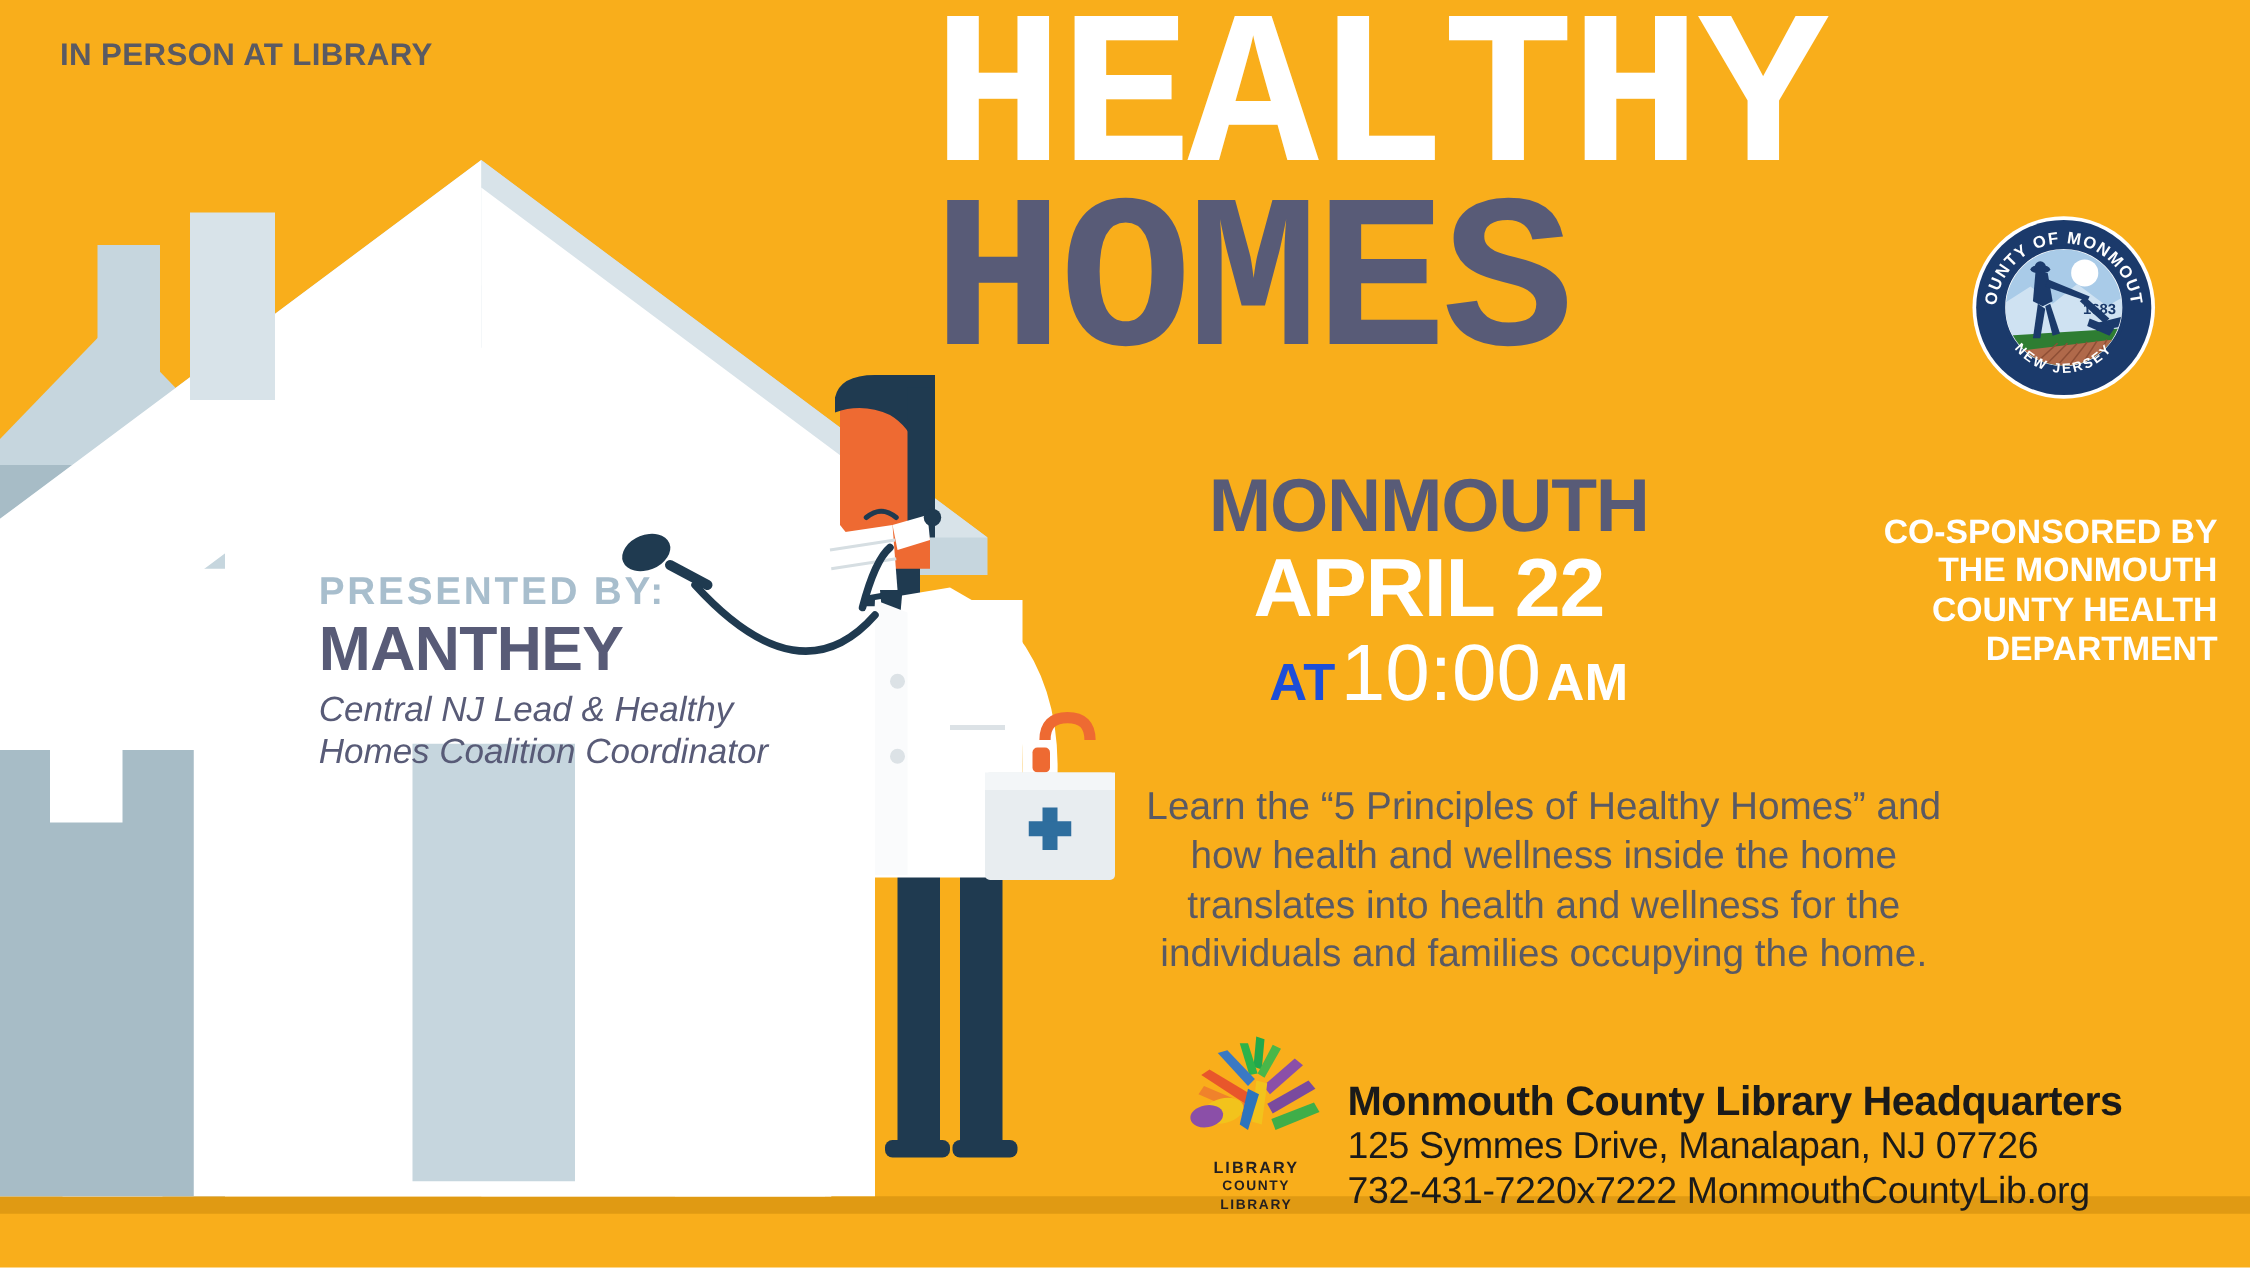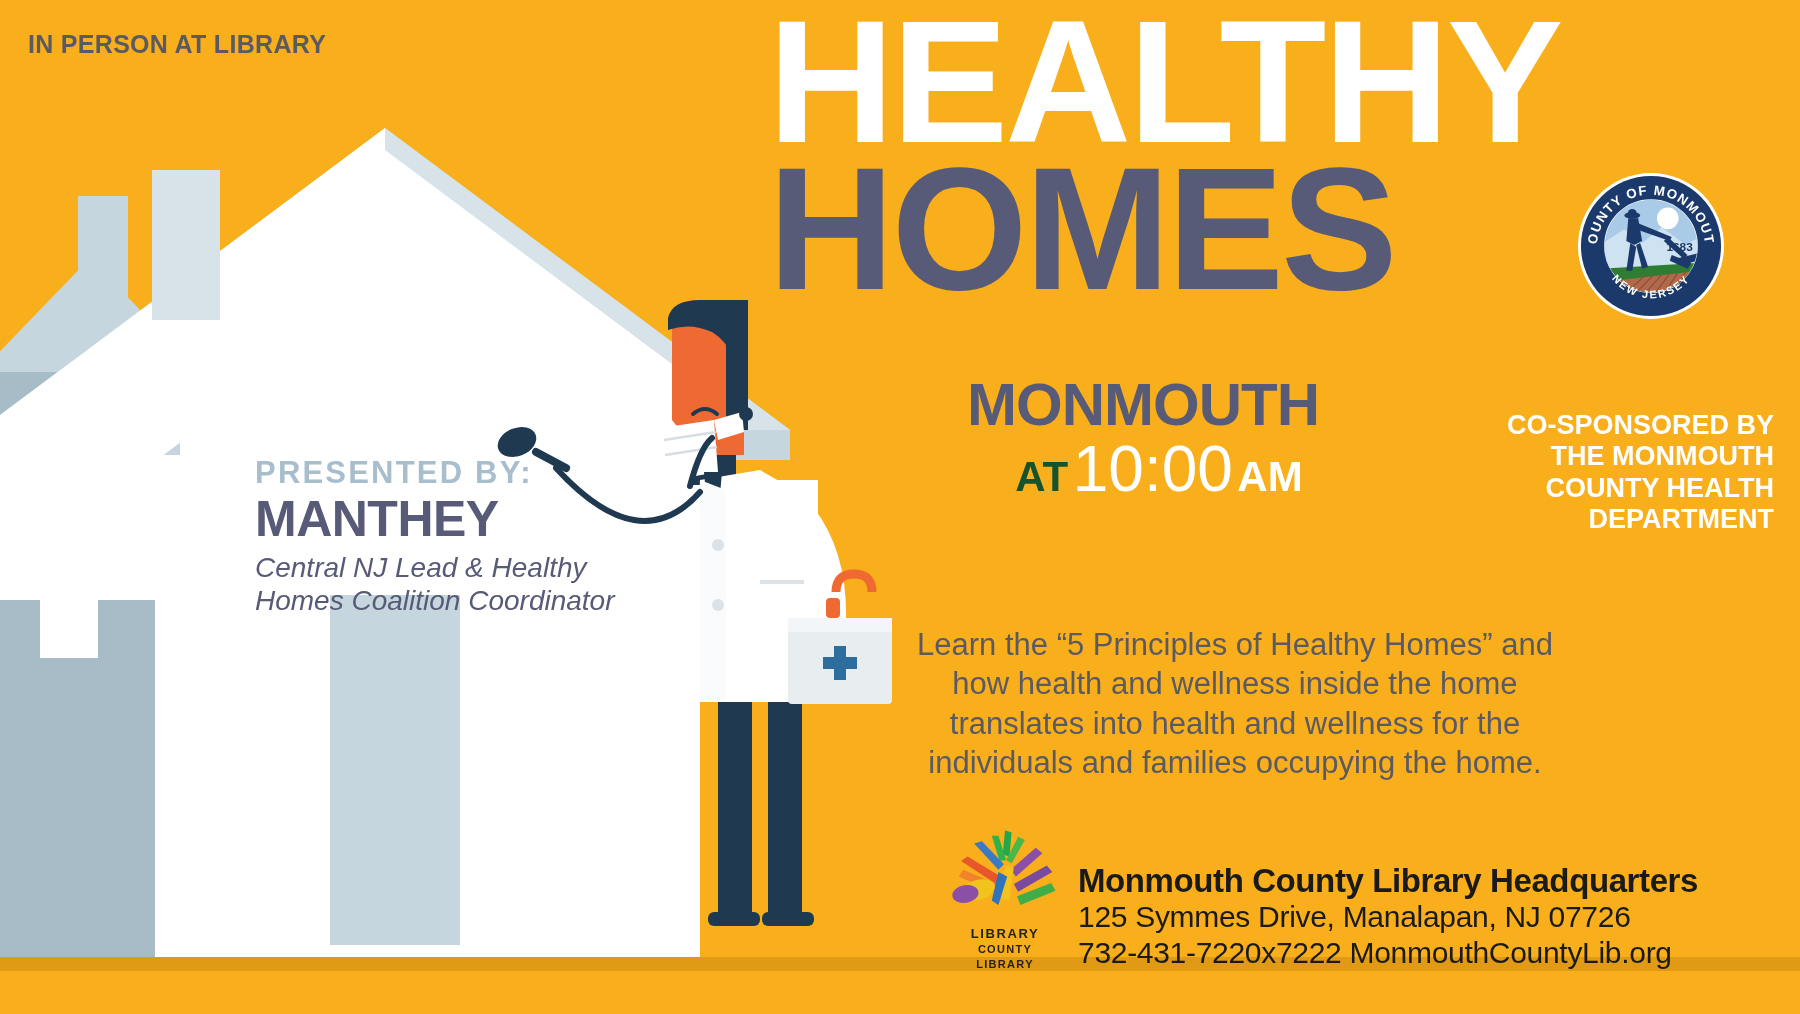--- a/index.html
+++ b/index.html
@@ -15,36 +15,37 @@
     background:#F9AE1B;
     overflow:hidden;
   }
 
   
   .art { position:absolute; inset:0; width:100%; height:100%; }
 
   
   .kicker {
     position:absolute;
-    left:28px; top:30px;
+    left:48px; top:30px;
     width:360px;
     font-size:25px;
     font-weight:bold;
     line-height:1.18;
     letter-spacing:0.3px;
     color:#5A5A63;
     text-transform:uppercase;
     z-index:6;
   }
 
   
   .title-block {
     position:absolute;
-    left:768px; top:8px;
-    z-index:6;
+    left:746px; top:8px;
+    z-index:6;
+    font-family:Liberation Mono, monospace;
   }
   .title-line {
     font-size:175px;
     font-weight:bold;
     line-height:0.84;
     letter-spacing:-3px;
   }
   .title-1 { color:#FFFFFF; }
   .title-2 { color:#585B77; }
 
@@ -73,21 +74,21 @@
     font-size:66px; font-weight:bold;
     color:#FFFFFF; letter-spacing:-1px;
     line-height:1.02;
     margin-top:2px;
   }
   .d-time {
     margin-top:2px;
     line-height:1.0;
     white-space:nowrap;
   }
-  .d-at   { font-size:42px; font-weight:bold; color:#14532d; vertical-align:baseline;margin-left:32px; }
+  .d-at   { font-size:42px; font-weight:bold; color:#1d4ed8; vertical-align:baseline;margin-left:32px; }
   .d-hour { font-size:64px; font-weight:normal; color:#FFFFFF; vertical-align:baseline; }
   .d-ampm { font-size:42px; font-weight:bold; color:#FFFFFF; vertical-align:baseline; }
 
   
   .cosponsor {
     position:absolute;
     right:26px; top:410px;
     width:330px;
     text-align:right;
     font-size:27px;
@@ -309,20 +310,21 @@
       <textPath href="#arcTop" startOffset="50%" text-anchor="middle">COUNTY OF MONMOUTH</textPath>
     </text>
     <text font-size="11" font-weight="bold" fill="#FFFFFF" font-family="Liberation Sans, sans-serif" letter-spacing="2">
       <textPath href="#arcBot" startOffset="50%" text-anchor="middle">NEW JERSEY</textPath>
     </text>
     <text x="104" y="80" font-size="12" font-weight="bold" fill="#1B3A6B" font-family="Liberation Sans, sans-serif" text-anchor="middle">1683</text>
   </svg>
 
   <div class="date-block">
     <div class="d-weekday">MONMOUTH</div>
+    <div class="d-date">APRIL 22</div>
     <div class="d-time">
       <span class="d-at">AT</span>
       <span class="d-hour">10:00</span>
       <span class="d-ampm">AM</span>
     </div>
   </div>
 
   <div class="cosponsor">
     <div>CO-SPONSORED BY</div>
     <div>THE MONMOUTH</div>

